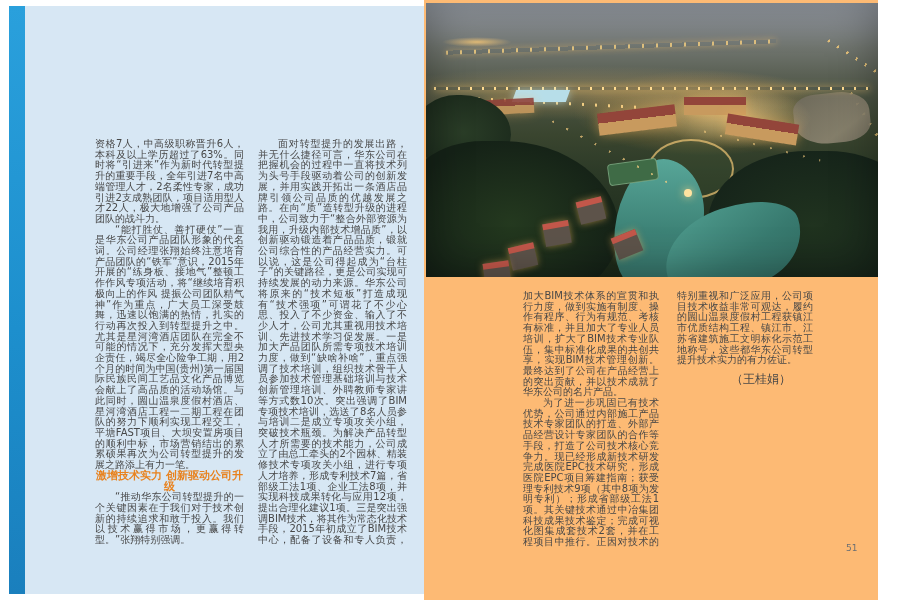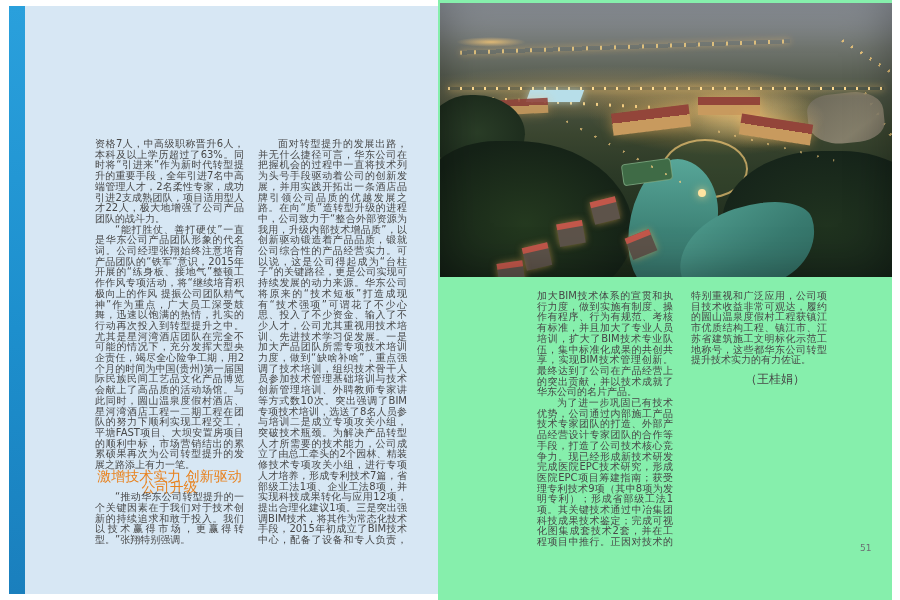--- a/index.html
+++ b/index.html
@@ -12,25 +12,25 @@
 
   
   .page-left{position:absolute;left:25px;top:6px;width:421px;height:588px;background:#d7e7f4;}
   .textflow-left{position:absolute;left:70px;top:133px;width:312px;height:410px;
                  column-count:2;column-gap:14px;column-fill:auto;overflow:hidden;}
 
   
   .body-p{margin:0;font-size:10px;line-height:10.7px;color:#474747;text-align:justify;
           text-indent:2em;word-break:break-all;}
   .body-p.noindent{text-indent:0;}
-  .sec-heading{margin:0;font-size:14px;line-height:10.7px;color:#e8821e;font-weight:normal;
+  .sec-heading{margin:0;font-size:11px;line-height:10.7px;color:#e8821e;font-weight:bold;
                text-align:center;word-break:break-all;}
 
   
-  .page-right{position:absolute;left:438px;top:0;width:454px;height:600px;background:#86efac;}
+  .page-right{position:absolute;left:424px;top:0;width:454px;height:600px;background:#fdba74;}
 
   
   .photo{position:absolute;left:2px;top:3px;width:452px;height:274px;overflow:hidden;
     background:
       radial-gradient(ellipse 170px 55px at 62% 40%, rgba(255,205,120,0.50), rgba(255,180,80,0.10) 60%, transparent 78%),
       radial-gradient(ellipse 320px 38px at 38% 33%, rgba(255,195,105,0.30), transparent 72%),
       linear-gradient(180deg,#9aa0a8 0%,#858a8d 8%,#70756f 16%,#5b6155 26%,#485140 36%,#3a452f 48%,#2c3a27 62%,#233120 78%,#1c2919 100%);}
   .photo > div{position:absolute;}
   .ph-lights-far{left:20px;top:42px;width:330px;height:4px;opacity:.85;transform:rotate(-2deg);
       background:repeating-linear-gradient(90deg,rgba(255,214,130,.9) 0 2px,transparent 2px 14px);

